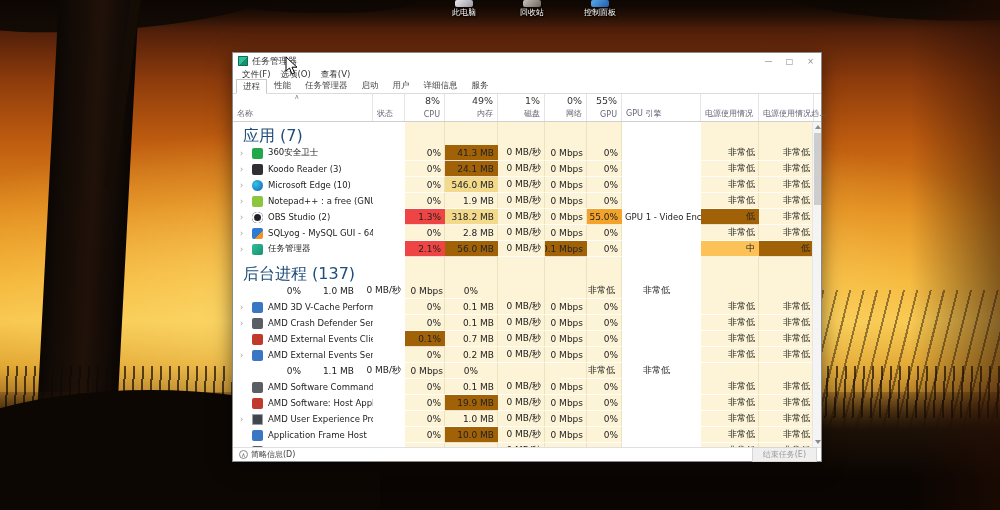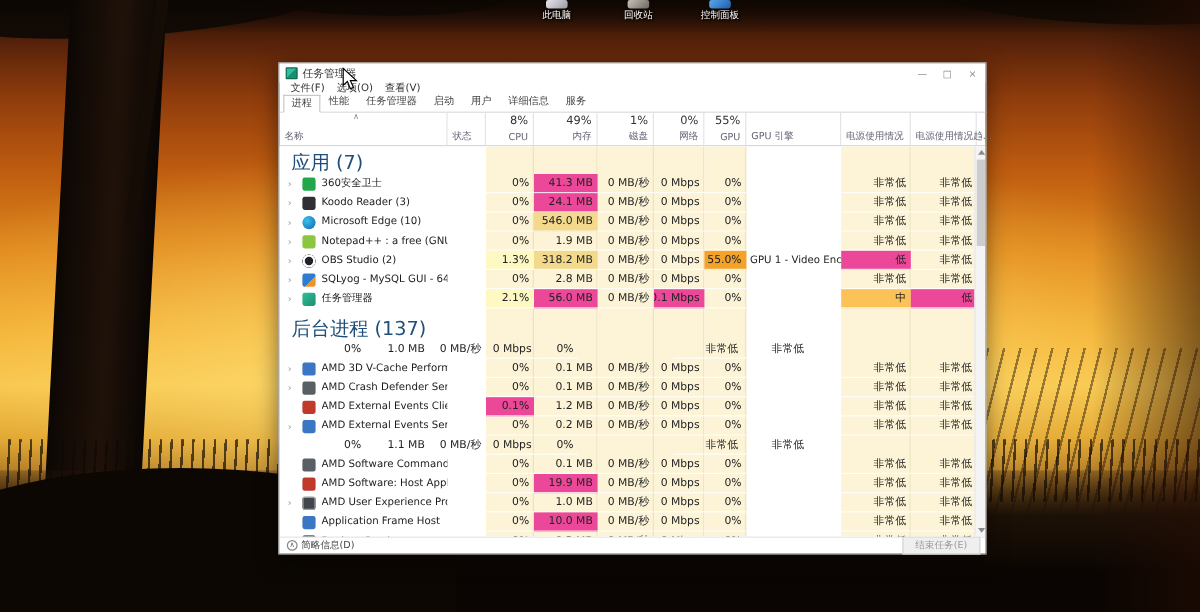--- a/index.html
+++ b/index.html
@@ -76,21 +76,21 @@
   
   .tbody { position:relative; flex:1 1 auto; overflow:hidden; background:#fff; }
   .band { position:absolute; top:0; bottom:0; background:#fdf4d8; border-right:1px solid rgba(190,170,110,.25); }
   .rows { position:relative; padding-top:5px; }
   .group-header { height:18px; line-height:18px; font-size:16px; color:#1e4e79; padding-left:10px; }
   .group-gap { height:8px; }
   .row { height:16px; display:flex; align-items:stretch; cursor:default; }
   .cell { display:flex; align-items:center; font-size:9px; white-space:nowrap; overflow:hidden; }
   .cell.num { justify-content:flex-end; padding-right:4px; border-bottom:1px solid rgba(255,255,255,.8); }
   .cell.eng { font-size:8.5px; padding-left:3px; color:#222; }
-  .cell.h1 { background:#ec4899; } .cell.h2 { background:#fef9c3; }
+  .cell.h1 { background:#a16207; } .cell.h2 { background:#ef4444; }
   .cell.h3 { background:#f3d98c; } .cell.hmid { background:#fcc257; } .cell.hmax { background:#f3a32a; }
   .namecell { padding-left:4px; }
   .chev { width:9px; flex:none; color:#9a9a9a; font-size:8px; text-align:center; }
   .noexp { width:9px; flex:none; }
   .pico { width:11px; height:11px; flex:none; margin:0 5px 0 6px; border-radius:2px;
     font-size:7px; line-height:11px; color:#fff; text-align:center; }
   .pname { overflow:hidden; white-space:nowrap; font-size:8.5px; color:#1c1c1c; }
   .i-app-360{background:#22a74a;} .i-koodo{background:#2f2f35;} .i-edge{background:radial-gradient(circle at 35% 35%,#35c3e8,#1560b0); border-radius:50%;}
   .i-npp{background:#8cc63f; color:#124d00;} .i-obs{background:#20232a; border-radius:50%; box-shadow:inset 0 0 0 2px #fff,inset 0 0 0 3px #20232a;}
   .i-sqlyog{background:linear-gradient(135deg,#2e7bd0 60%, #f29222 60%);} .i-taskmgr{background:linear-gradient(135deg,#2fbf9a,#1a8f6f);}
@@ -376,21 +376,21 @@
             <div class="cell num col-trend">非常低</div>
           </div>
           <div class="row">
             <div class="cell namecell col-name">
               <span class="noexp"></span>
               <span class="pico i-amd-red"></span>
               <span class="pname">AMD External Events Client...</span>
             </div>
             <div class="cell eng col-status"></div>
             <div class="cell num col-cpu h1">0.1%</div>
-            <div class="cell num col-mem">1.2 MB</div>
+            <div class="cell num col-mem">0.7 MB</div>
             <div class="cell num col-disk">0 MB/秒</div>
             <div class="cell num col-net">0 Mbps</div>
             <div class="cell num col-gpu">0%</div>
             <div class="cell eng col-engine"></div>
             <div class="cell num col-power">非常低</div>
             <div class="cell num col-trend">非常低</div>
           </div>
           <div class="row">
             <div class="cell namecell col-name">
               <span class="chev">›</span>

